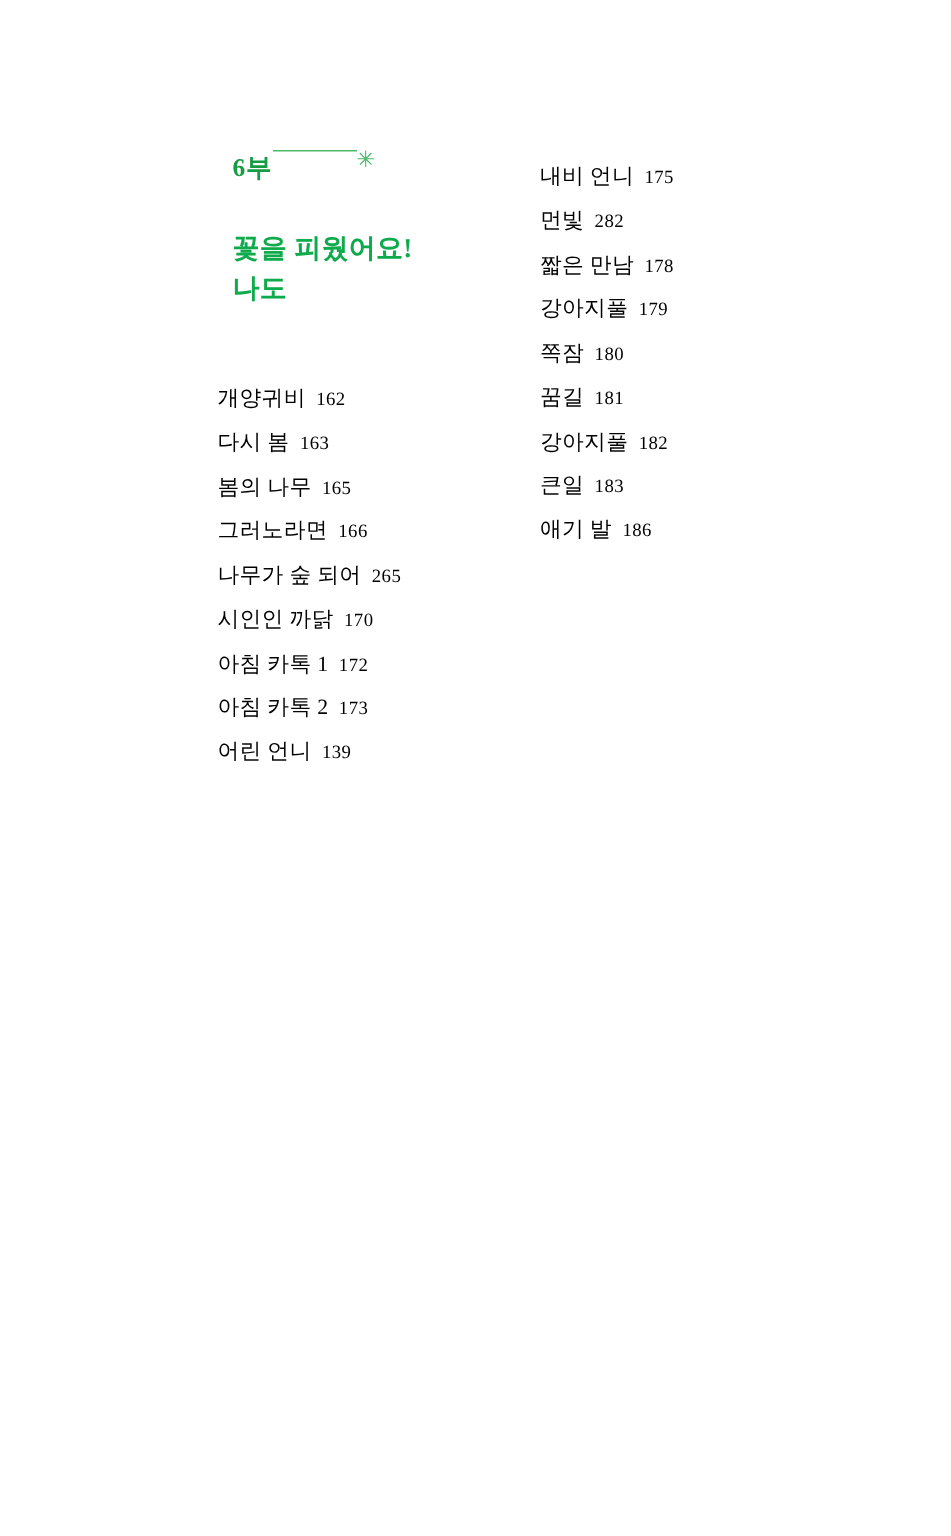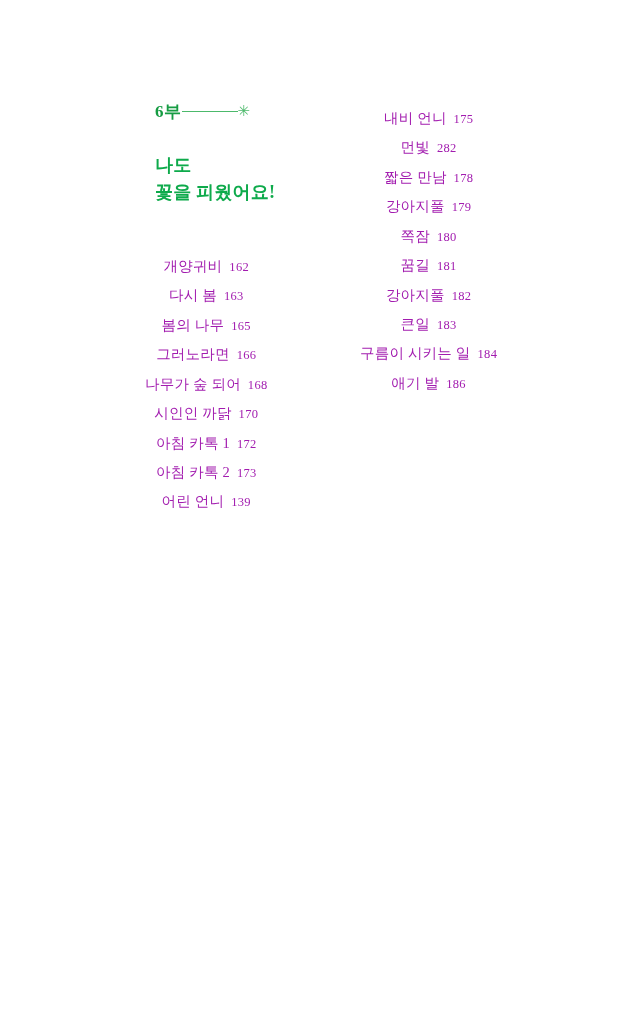--- a/index.html
+++ b/index.html
@@ -19,21 +19,21 @@
     width: 634px;
     height: 1024px;
     box-sizing: border-box;
   }
   
   .part-row {
     position: absolute;
     left: 155px;
     top: 100px;
     display: flex;
-    align-items: center;
+    align-items: flex-start;
   }
   .part-label {
     font-size: 17px;
     font-weight: bold;
     color: #169c43;
     letter-spacing: 0.5px;
   }
   .part-rule {
     display: block;
     width: 56px;
@@ -56,22 +56,21 @@
     line-height: 1.48;
     letter-spacing: 0.2px;
   }
   .part-title div {
     white-space: nowrap;
   }
   
   .col {
     position: absolute;
     font-size: 14.5px;
-    color: #a21caf;
-    text-align: center;
+    color: #000000;
   }
   .col-left {
     left: 145px;
     top: 252px;
   }
   .col-right {
     left: 360px;
     top: 104px;
   }
   .entry {
@@ -92,42 +91,41 @@
 
 <div class="page">
 
   <div class="part-row">
     <span class="part-label">6부</span>
     <span class="part-rule"></span>
     <span class="part-star">✳</span>
   </div>
 
   <div class="part-title">
+    <div>꽃을 피웠어요!</div>
     <div>나도</div>
-    <div>꽃을 피웠어요!</div>
   </div>
 
   <div class="col col-left">
     <div class="entry"><span class="title">개양귀비</span><span class="pg">162</span></div>
     <div class="entry"><span class="title">다시 봄</span><span class="pg">163</span></div>
     <div class="entry"><span class="title">봄의 나무</span><span class="pg">165</span></div>
     <div class="entry"><span class="title">그러노라면</span><span class="pg">166</span></div>
-    <div class="entry"><span class="title">나무가 숲 되어</span><span class="pg">168</span></div>
+    <div class="entry"><span class="title">나무가 숲 되어</span><span class="pg">265</span></div>
     <div class="entry"><span class="title">시인인 까닭</span><span class="pg">170</span></div>
     <div class="entry"><span class="title">아침 카톡 1</span><span class="pg">172</span></div>
     <div class="entry"><span class="title">아침 카톡 2</span><span class="pg">173</span></div>
     <div class="entry"><span class="title">어린 언니</span><span class="pg">139</span></div>
   </div>
 
   <div class="col col-right">
     <div class="entry"><span class="title">내비 언니</span><span class="pg">175</span></div>
     <div class="entry"><span class="title">먼빛</span><span class="pg">282</span></div>
     <div class="entry"><span class="title">짧은 만남</span><span class="pg">178</span></div>
     <div class="entry"><span class="title">강아지풀</span><span class="pg">179</span></div>
     <div class="entry"><span class="title">쪽잠</span><span class="pg">180</span></div>
     <div class="entry"><span class="title">꿈길</span><span class="pg">181</span></div>
     <div class="entry"><span class="title">강아지풀</span><span class="pg">182</span></div>
     <div class="entry"><span class="title">큰일</span><span class="pg">183</span></div>
-    <div class="entry"><span class="title">구름이 시키는 일</span><span class="pg">184</span></div>
     <div class="entry"><span class="title">애기 발</span><span class="pg">186</span></div>
   </div>
 
 </div>
 
 </body></html>

